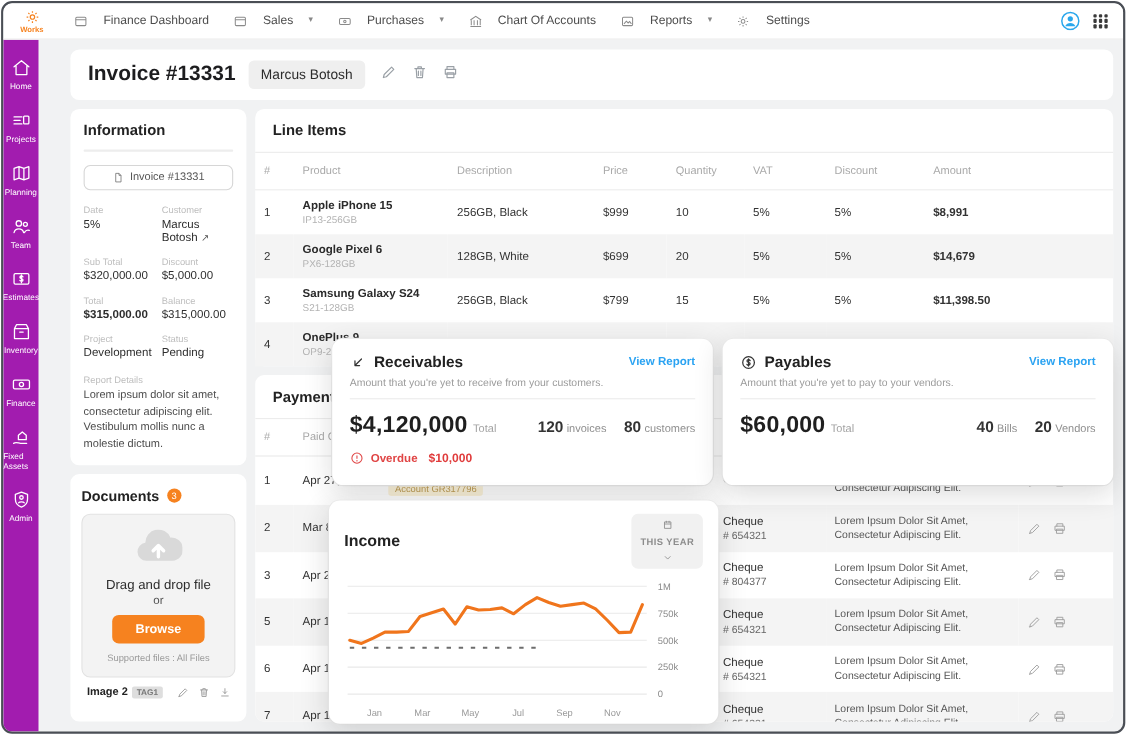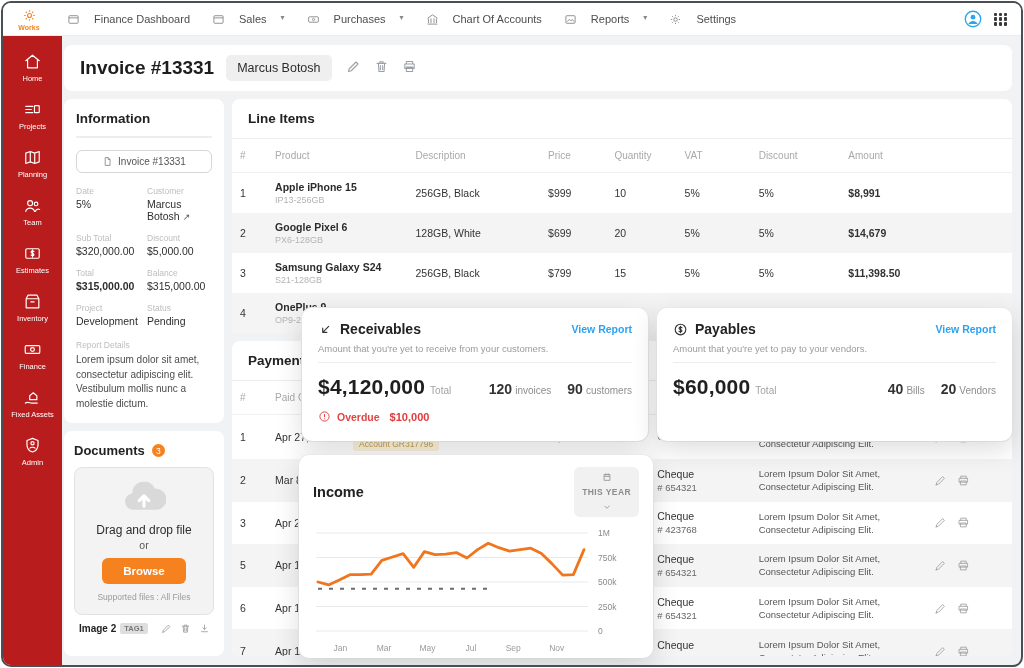--- a/index.html
+++ b/index.html
@@ -14,21 +14,21 @@
   .nav-items { display:flex; align-items:center; gap:22px; margin-left:12px; }
   .nav-item { display:flex; gap:14px; font-size:11px; color:#4d4d4d; cursor:pointer; }
   .nav-item svg { width:13px; height:13px; stroke:#8a8a8a; fill:none; stroke-width:1.7; }
   .caret { font-size:8px; color:#888; }
   .nav-right { margin-left:auto; display:flex; align-items:center; gap:12px; padding-right:14px; }
   .avatar { width:18px; height:18px; }
   .grid-icon { width:13px; height:13px; display:grid; grid-template-columns:repeat(3,1fr); gap:1.5px; }
   .grid-icon i { background:#3a3a3a; border-radius:1px; }
 
   
-  .sidebar { position:absolute; top:33px; left:0; bottom:0; width:59px; background:#b91c1c; display:flex; flex-direction:column; align-items:center; padding-top:12px; gap:9px; z-index:4; }
+  .sidebar { position:absolute; top:33px; left:0; bottom:0; width:32px; background:#a21caf; display:flex; flex-direction:column; align-items:center; padding-top:12px; gap:9px; z-index:4; }
   .side-item { width:100%; display:flex; flex-direction:column; align-items:center; gap:3px; color:#fff; font-size:7.5px; cursor:pointer; padding:4px 0; }
   .side-item svg { width:19px; height:19px; stroke:#fff; fill:none; stroke-width:1.5; stroke-linecap:round; stroke-linejoin:round; }
 
   
   .content { position:absolute; left:52px; top:33px; right:0; bottom:0; padding:9px; display:flex; flex-direction:column; gap:8px; }
   .card { background:#fff; border-radius:8px; }
 
   .page-header { display:flex; align-items:center; gap:12px; padding:10px 16px; height:46px; }
   .page-title { font-size:19px; font-weight:700; color:#1d1d1f; }
   .name-badge { background:#efefef; color:#2c2c2c; font-size:12.5px; padding:6px 11px; border-radius:5px; }
@@ -602,21 +602,21 @@
                     </div>
                   </td>
               </tr>
               <tr>
                 <td>3</td>
                 <td>Apr 28, 2023</td>
                 <td></td>
                 <td></td>
                 <td>
                     <div>Cheque</div>
-                    <div class="method-sub"># 423768</div>
+                    <div class="method-sub"># 804377</div>
                   </td>
                 <td class="note">Lorem Ipsum Dolor Sit Amet, Consectetur Adipiscing Elit.</td>
                 <td>
                     <div class="row-icons">
                       <svg>
                         <use href="#s-pencil"></use>
                       </svg>
                       <svg>
                         <use href="#s-printer"></use>
                       </svg>
@@ -700,21 +700,21 @@
         </svg>
       <span class="ov-title">Receivables</span>
       <span class="view-report">View Report</span>
     </div>
     <div class="ov-desc">Amount that you're yet to receive from your customers.</div>
     <div class="ov-total-row">
       <span class="ov-total">$4,120,000</span>
       <span class="ov-total-lbl">Total</span>
       <div class="ov-stats">
         <span><span class="stat-num">120</span><span class="stat-lbl">invoices</span></span>
-        <span><span class="stat-num">90</span><span class="stat-lbl">customers</span></span>
+        <span><span class="stat-num">80</span><span class="stat-lbl">customers</span></span>
       </div>
     </div>
     <div class="overdue-row">
       <svg>
           <use href="#s-exclaim"></use>
         </svg>
       <span class="overdue-lbl">Overdue</span>
       <span class="overdue-amt">$10,000</span>
     </div>
   </div>

